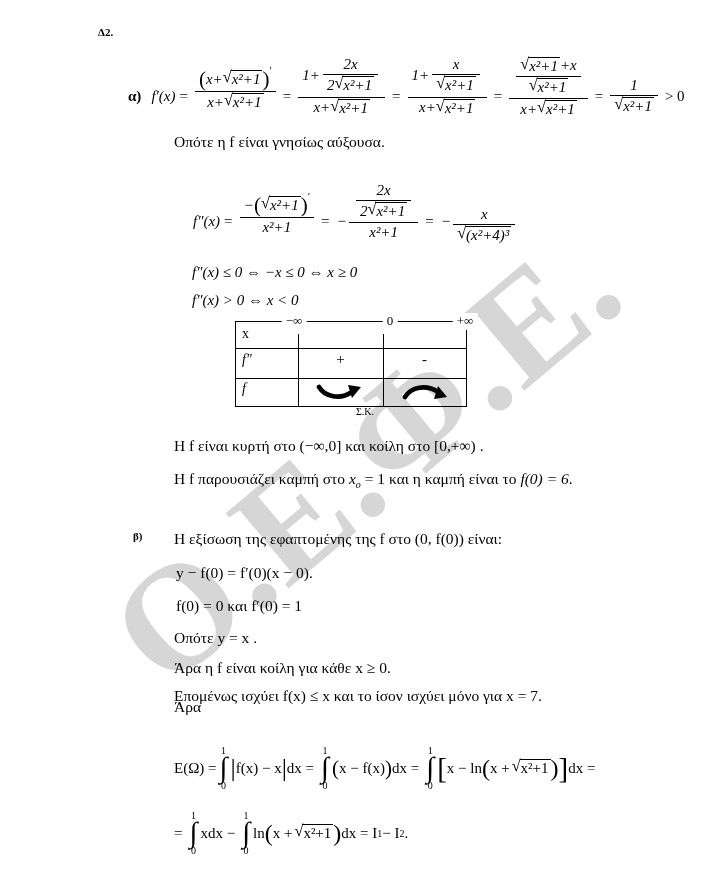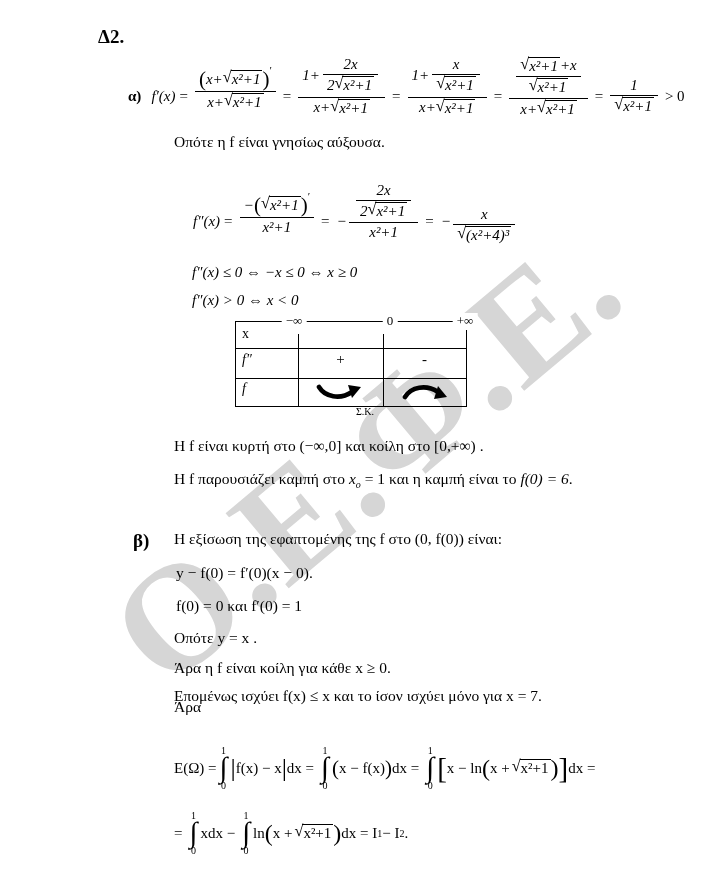--- a/index.html
+++ b/index.html
@@ -3,21 +3,21 @@
 <meta charset="utf-8">
 <style>
   html,body{margin:0;padding:0;background:#888;}
   #page{position:relative;width:704px;height:872px;background:#ffffff;
         font-family:"Liberation Serif","DejaVu Serif",serif;color:#000;overflow:hidden;}
   .abs{position:absolute;z-index:2;}
   .wm{position:absolute;left:58px;top:367px;width:640px;height:160px;
       font-size:150px;line-height:160px;font-weight:bold;letter-spacing:2px;
       transform:rotate(-40deg);z-index:1;white-space:nowrap;user-select:none;}
   .greek{font-size:15.5px;white-space:nowrap;}
-  .b{font-weight:bold;font-size:19px;}
+  .b{font-weight:bold;font-size:11px;}
   .seclbl{font-weight:bold;font-size:15px;margin-right:10px;font-style:normal;}
   .mathrow{display:flex;align-items:center;font-size:15px;white-space:nowrap;}
   .it{font-style:italic;}
   .op{font-style:normal;margin:0 4px;}
   .frac{display:inline-flex;flex-direction:column;margin:0 3px;vertical-align:middle;}
   .frac .num,.frac .den{display:flex;align-items:center;justify-content:center;padding:1px 4px;}
   .frac .den{border-top:1px solid #000;}
   .sqrt{display:inline-flex;align-items:flex-start;line-height:1.15;white-space:nowrap;}
   .rs{font-style:normal;line-height:1;position:relative;top:-1px;font-size:1.08em;margin-right:-1px;}
   .rc{border-top:1px solid #000;padding:0 2px 0 1px;line-height:1.15;}

